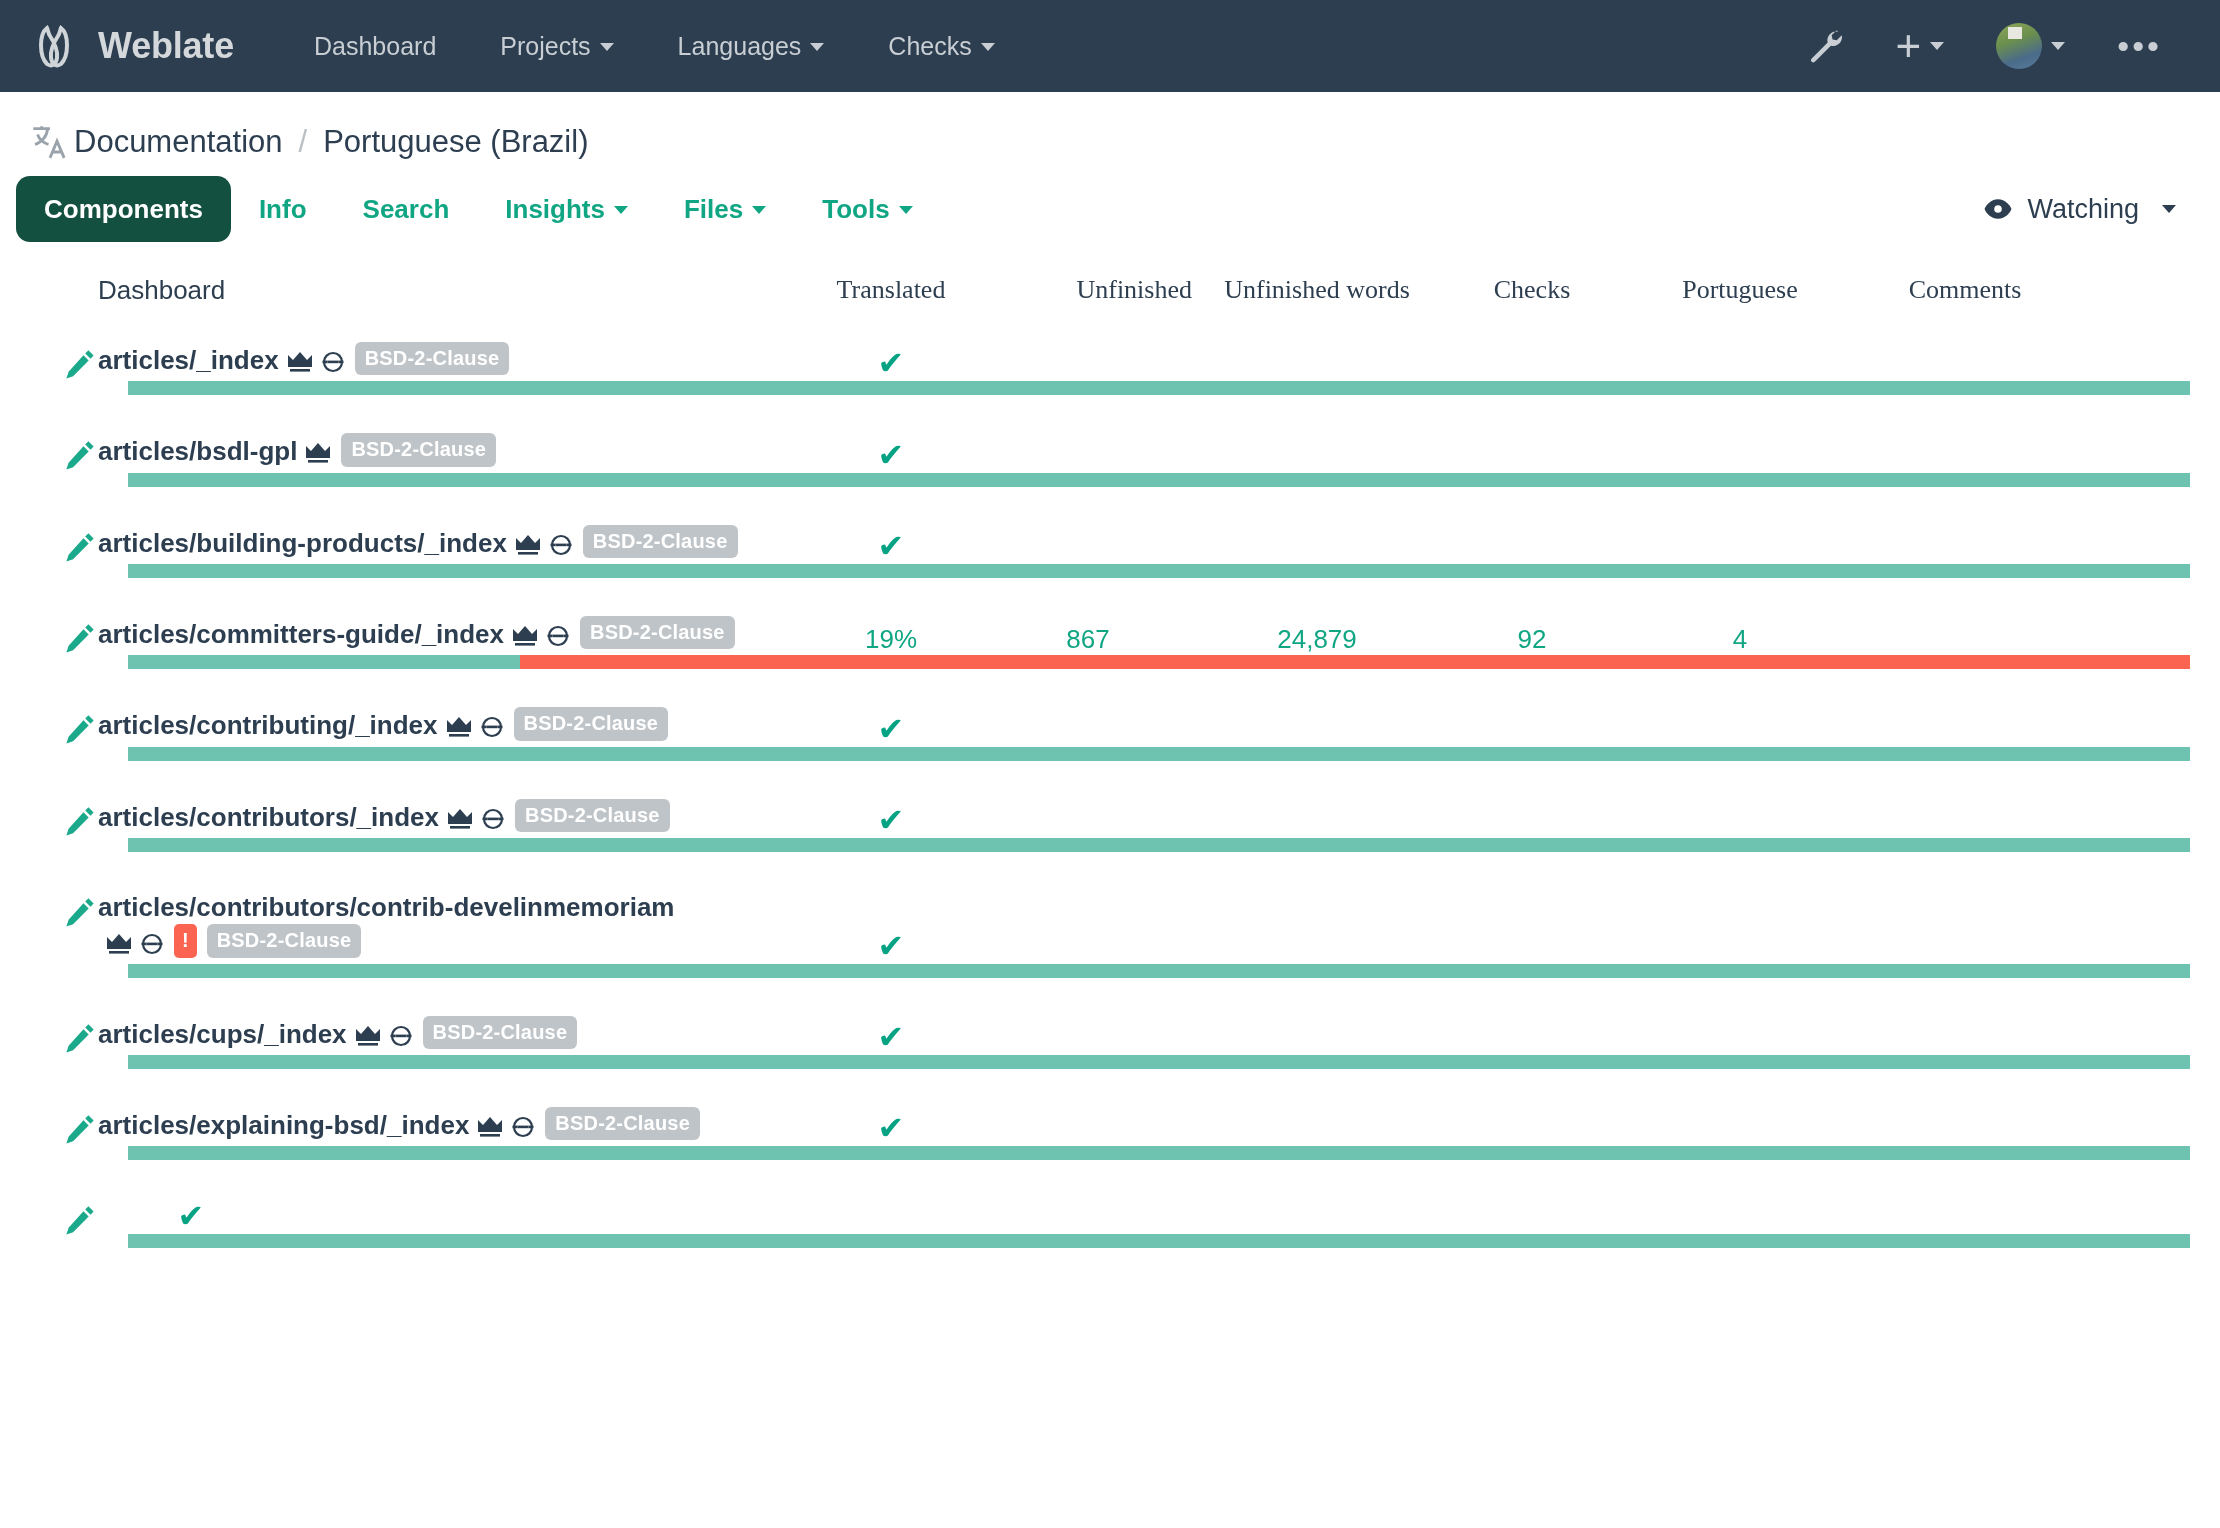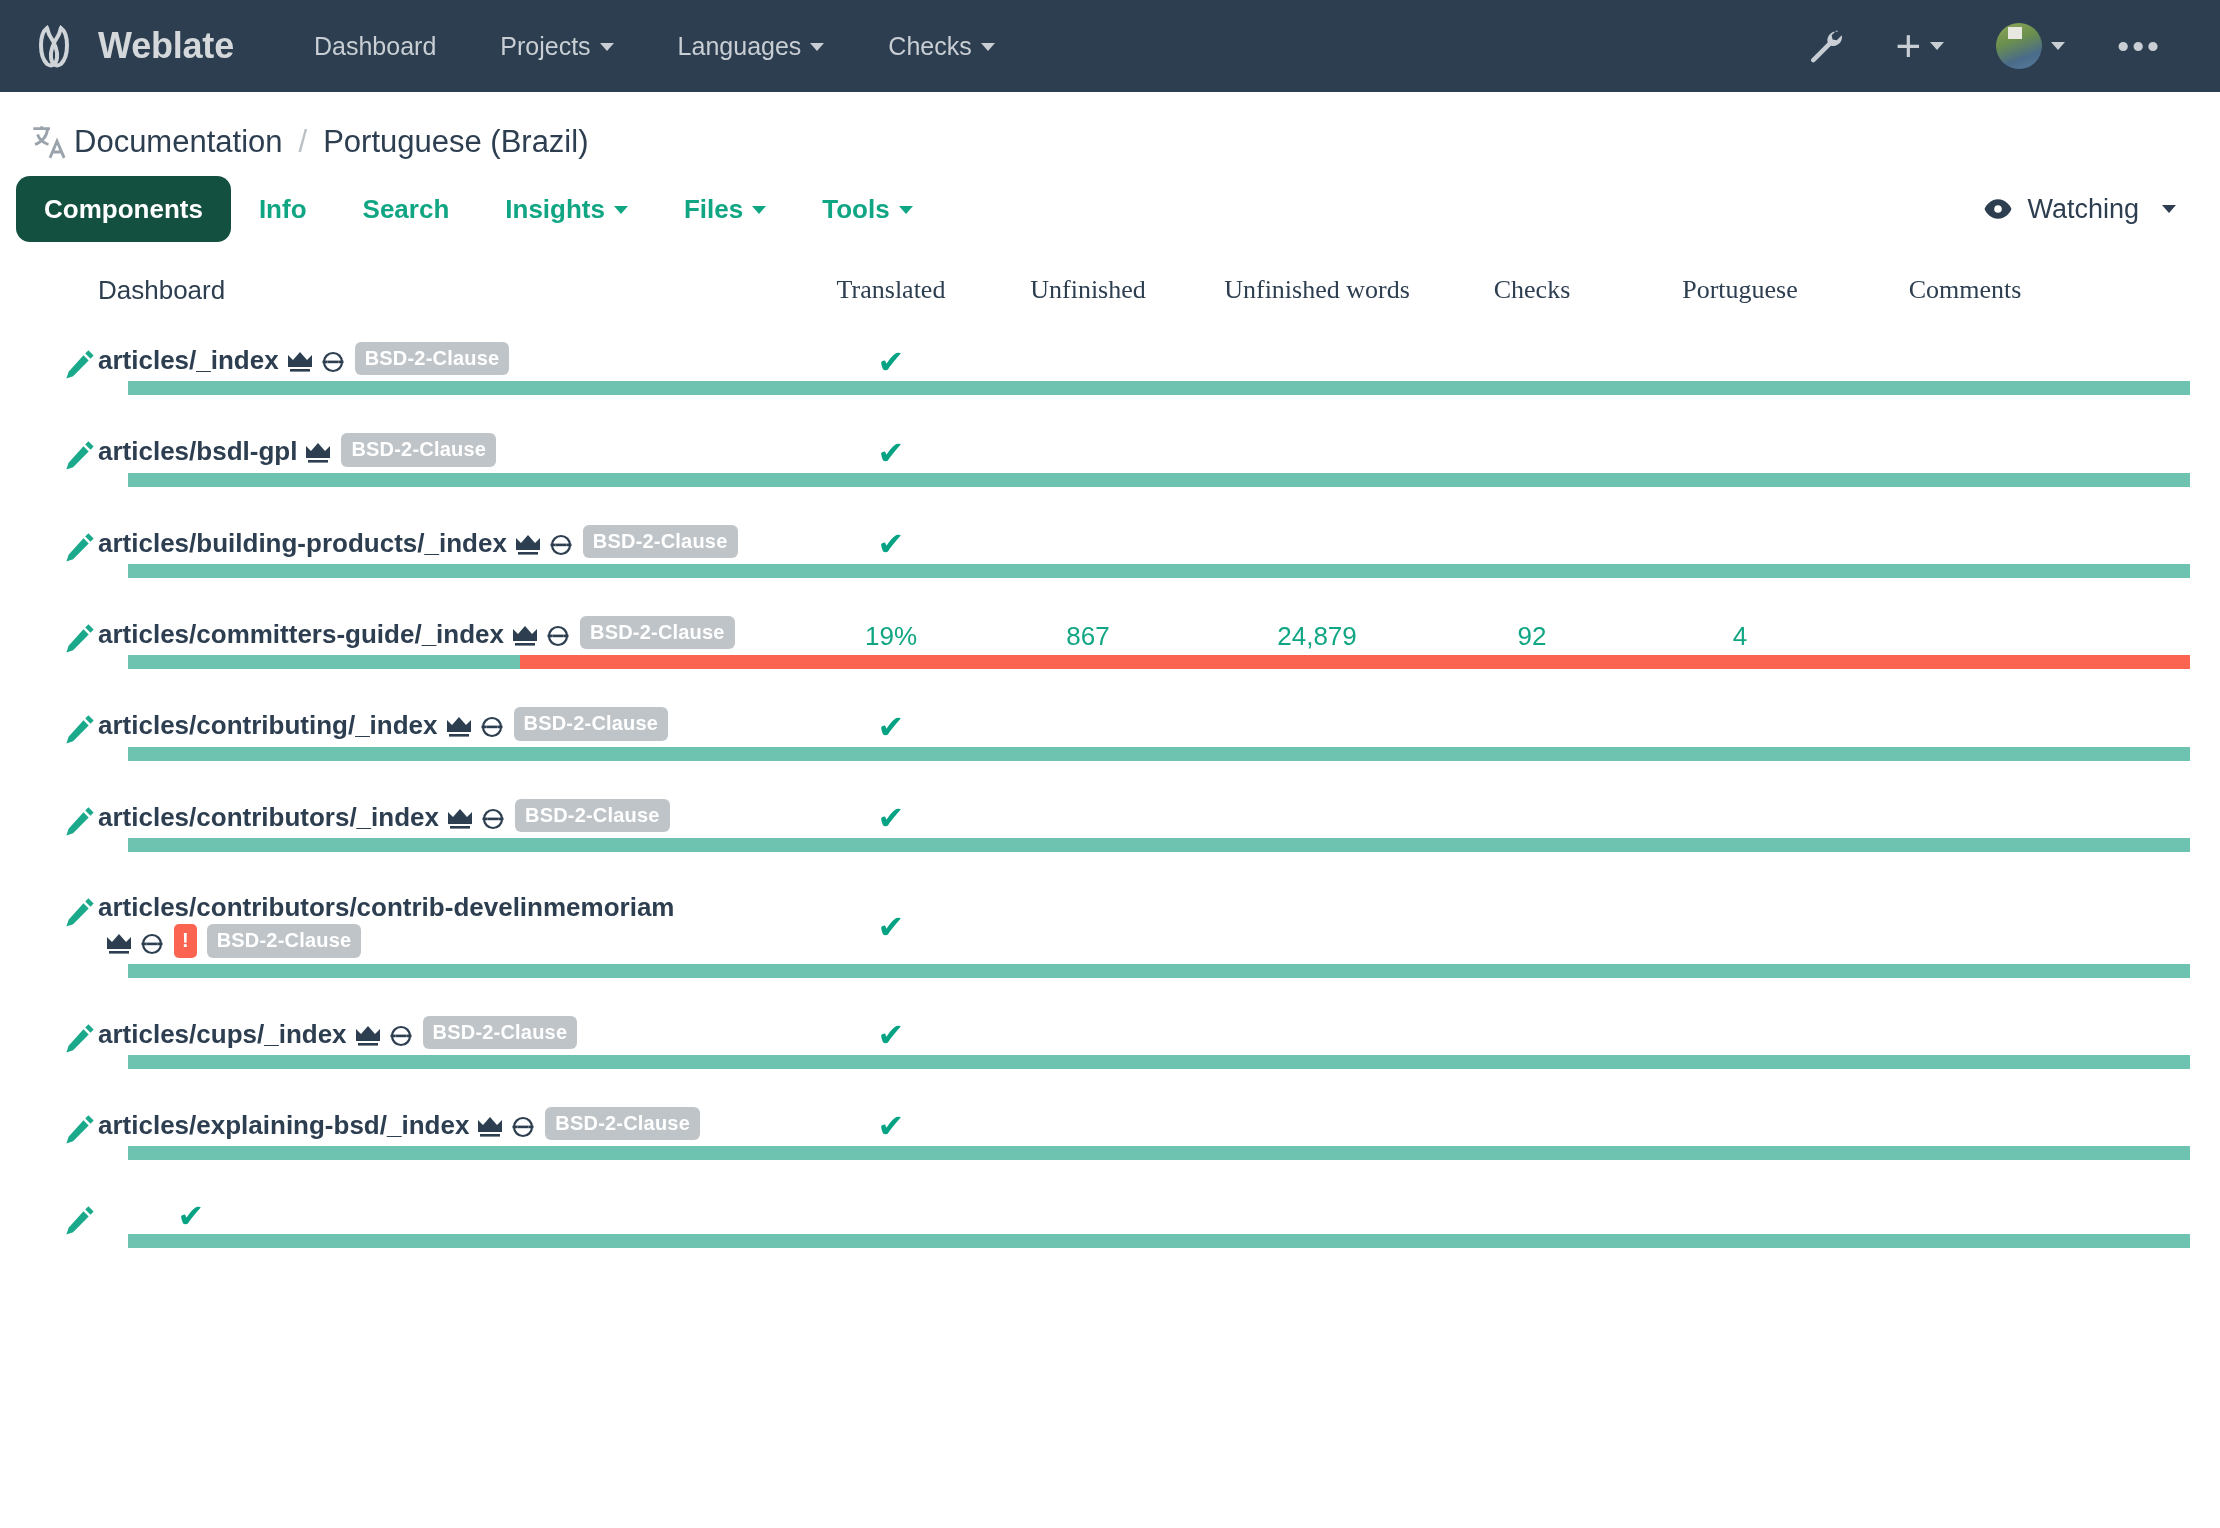--- a/index.html
+++ b/index.html
@@ -135,30 +135,30 @@
     height: 76px;
     padding-left: 68px;
     font-size: 26px;
     color: #2c3e50;
   }
   .col-component { width: 700px; flex: none; }
   .col-num {
     width: 212px; flex: none; text-align: center; font-family: Liberation Serif, serif;
   }
   .col-translated { width: 186px; }
-  .col-unfinished { width: 208px; }
+  .col-unfinished { width: 208px; text-align: right; }
   .col-unfinishedwords { width: 250px; }
   .col-checks { width: 180px; }
   .col-suggestions { width: 236px; }
   .col-comments { width: 214px; }
 
   .row { position: relative; }
   .row-main {
     display: flex;
-    align-items: center;
+    align-items: flex-end;
     padding-left: 68px;
     padding-top: 14px;
   }
   .pencil {
     position: absolute;
     left: 32px;
     top: 18px;
     width: 36px; height: 36px;
   }
   .comp-cell {

